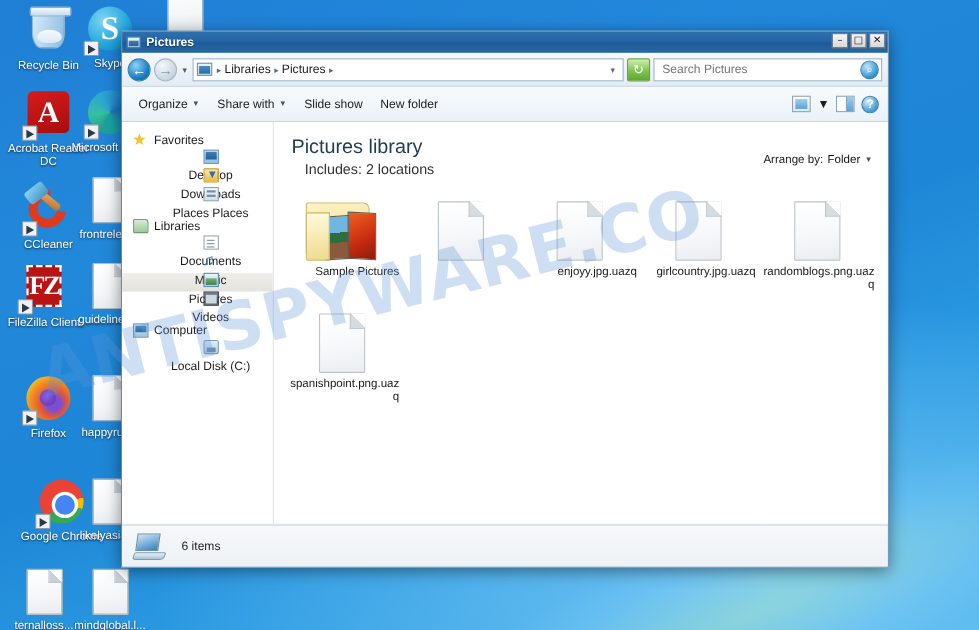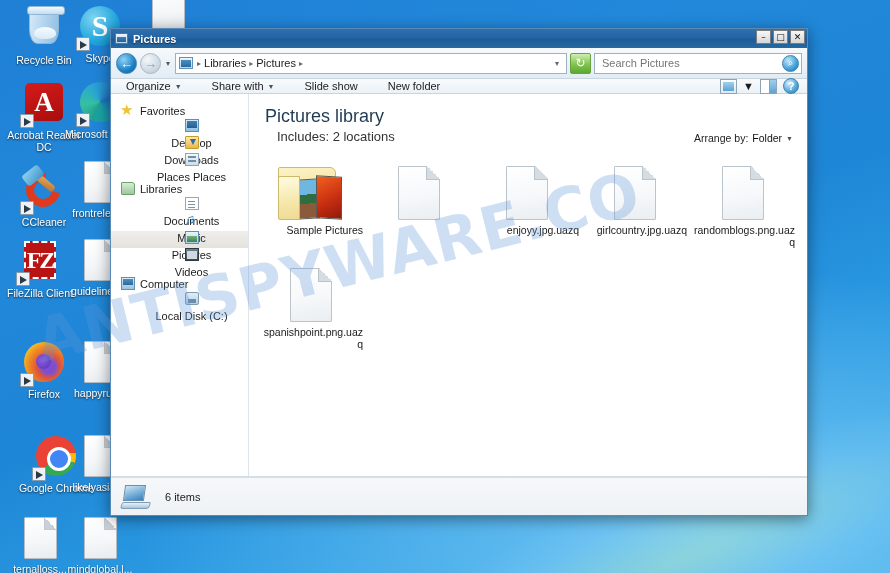--- a/index.html
+++ b/index.html
@@ -297,27 +297,27 @@
     color:#333; min-width:0; background:transparent;
   }
   .searchbox .magn{
     width:17px;height:17px;border-radius:50%;
     background: radial-gradient(circle at 35% 30%, #bfe6fa, #3a9ad4 65%, #1f72ad 100%);
     border:1px solid #3b84b4;
     display:flex;align-items:center;justify-content:center;color:#fff;font-size:10px;flex:none;
   }
 
   .cmdbar {
-    height: 15px;
+    height: 32px;
     background: linear-gradient(180deg,#f8fbfd,#eaf1f7);
     border-bottom: 1px solid #c8d4de;
     display:flex;align-items:center;
     padding: 0 8px;
     font-size: 11px; color:#1b1b1b;
-    gap: 16px;
+    gap: 2px;
   }
   .cmd { padding: 3px 7px; white-space:nowrap; display:flex;align-items:center;gap:4px; }
   .cmd .car { font-size:7px; color:#44545f; }
   .cmdbar .right { margin-left:auto; display:flex;align-items:center;gap:6px; }
   .vicon {
     width:17px;height:15px;border:1px solid #8fa4b4;background:linear-gradient(180deg,#fbfdff,#dde8f1);
     position:relative;
   }
   .vicon::after{
     content:"";position:absolute;left:2px;top:2px;right:2px;bottom:2px;
@@ -390,21 +390,21 @@
 
   .content {
     flex: 1;
     background: #fff;
     position: relative;
     overflow: hidden;
   }
   .lib-header {
     padding: 12px 14px 0 16px;
     display: flex;
-    align-items: flex-end;
+    align-items: flex-start;
     gap: 48px;
   }
   .lib-title { font-size: 18px; color: #1f3a52; line-height: 21px; font-weight: normal; }
   .lib-sub { font-size: 13px; color: #333; margin-top: 2px; margin-left: 12px; }
   .arrange { margin-left: auto; font-size: 10.5px; color: #222; display:flex; align-items:center; gap:4px; padding-top:16px;}
   .arrange .val { color:#111; }
   .arrange .car { font-size:7px; color:#44545f; }
 
   .items {
     display: flex;

